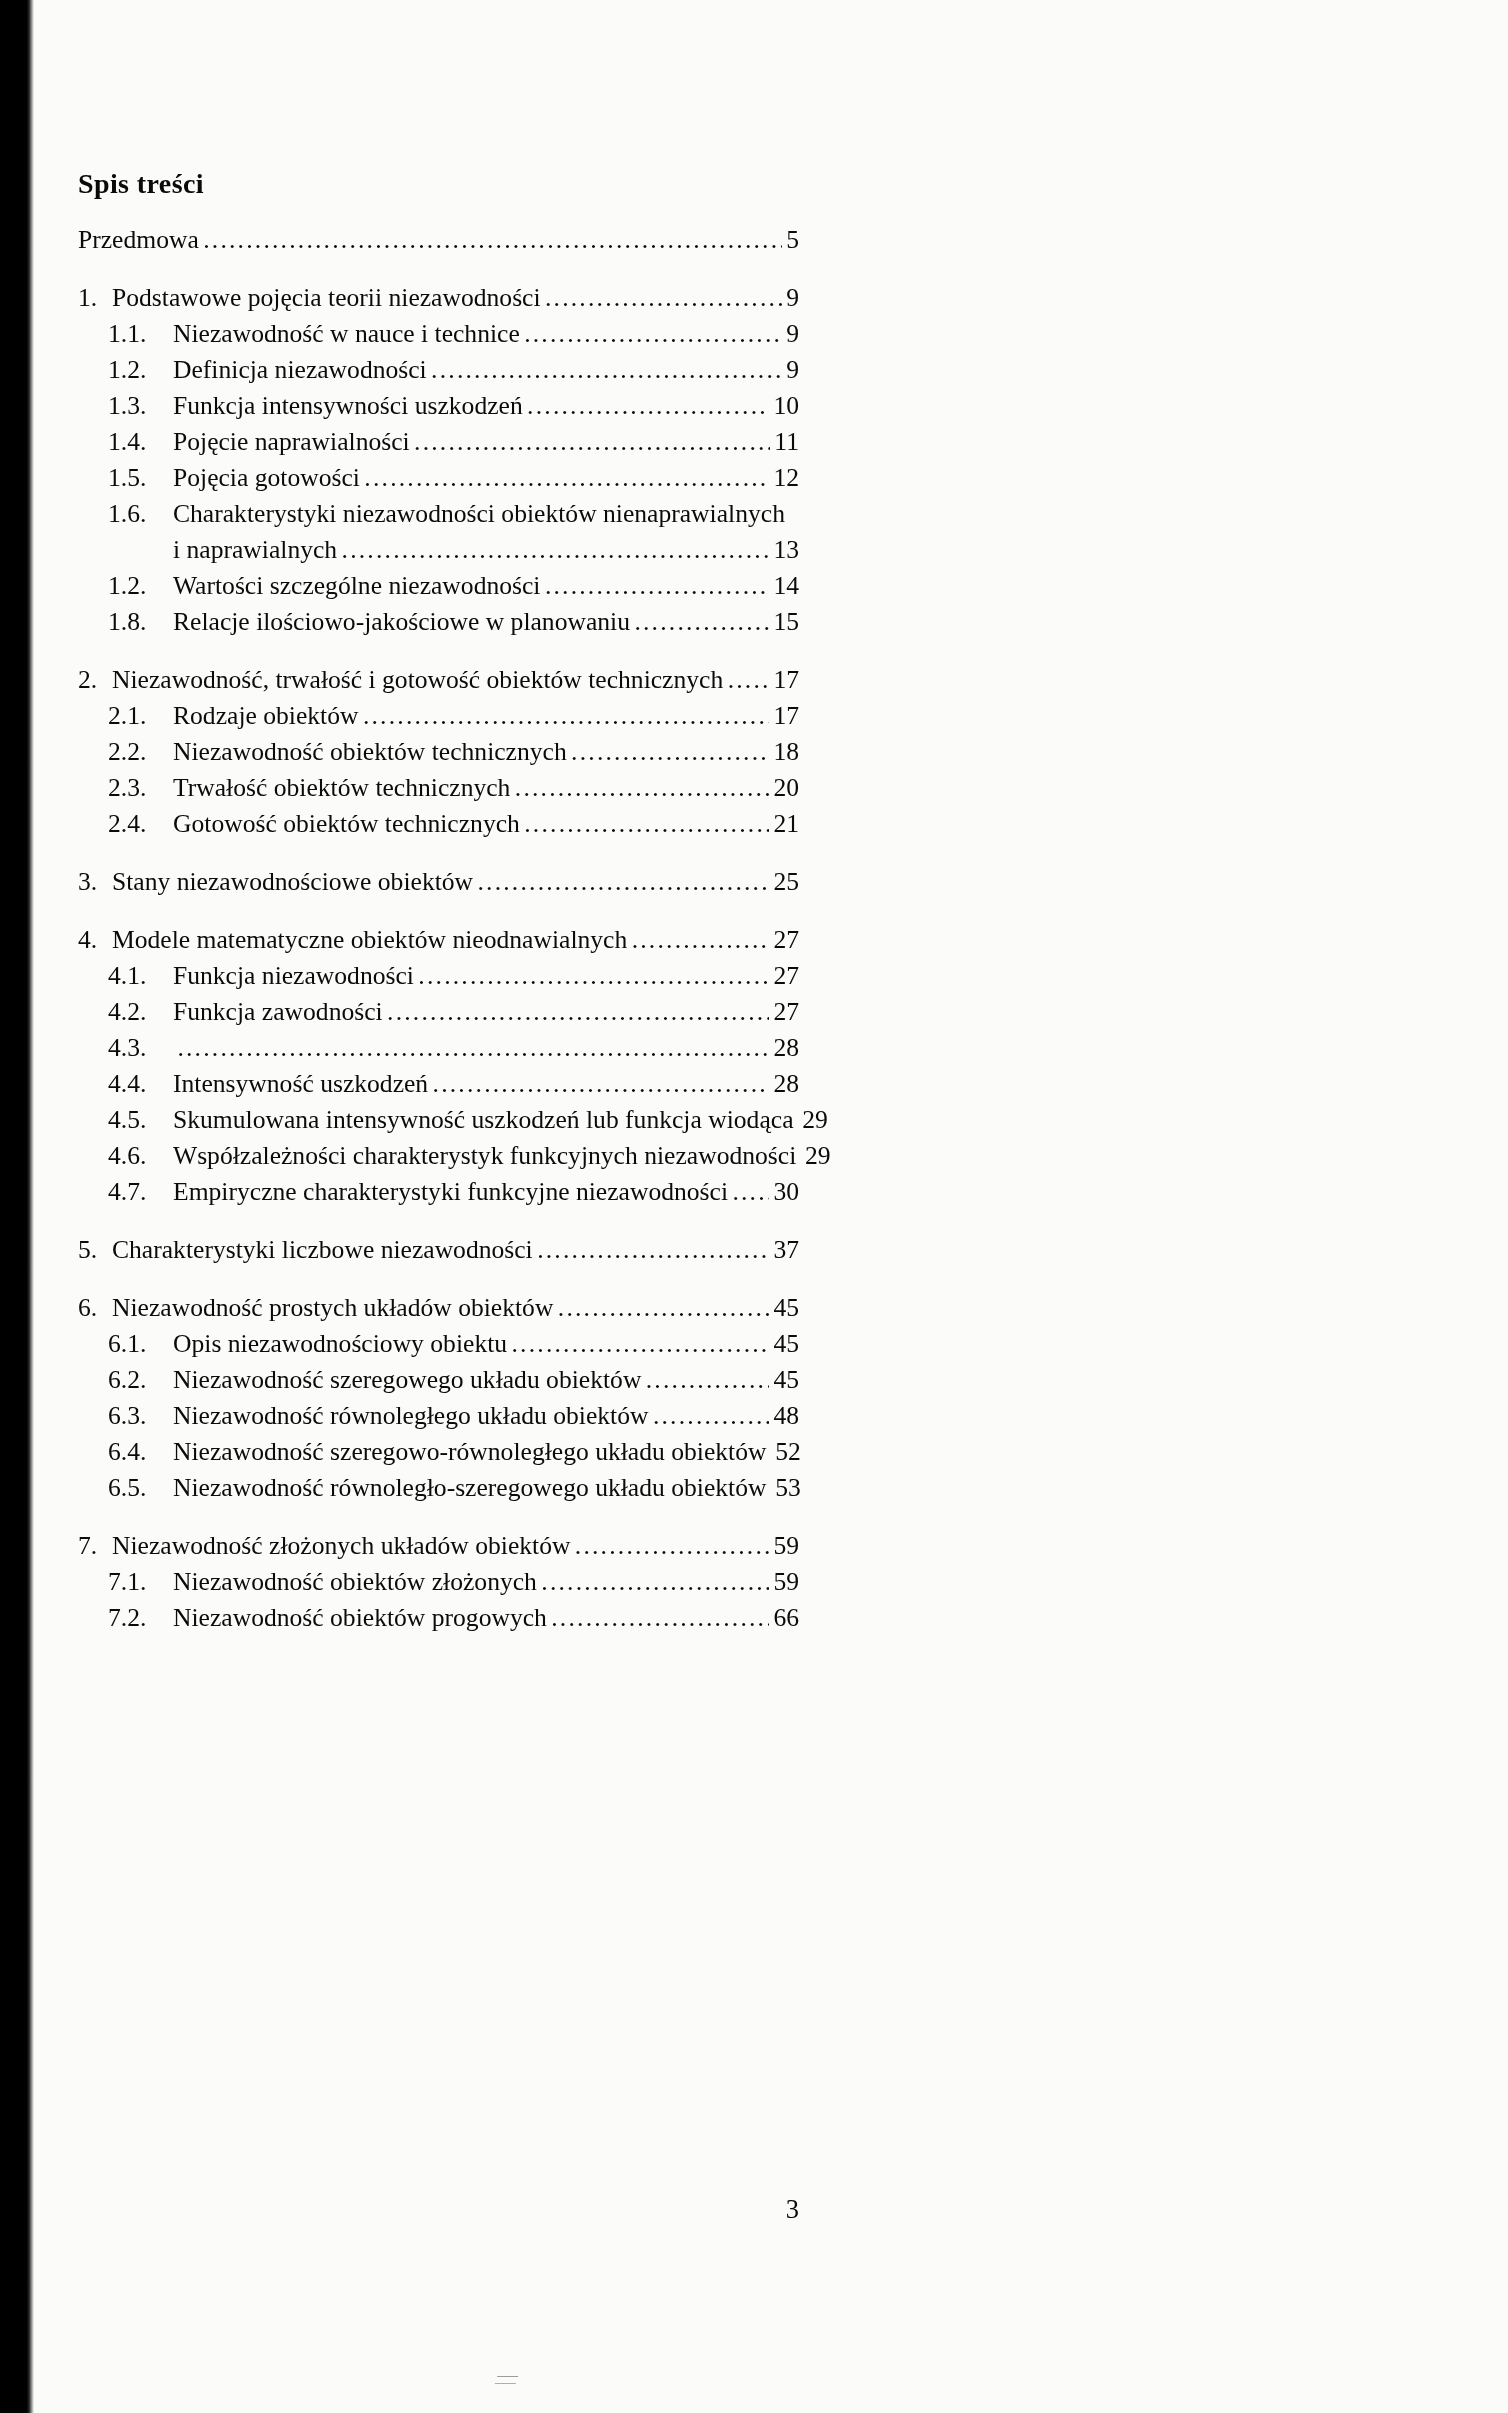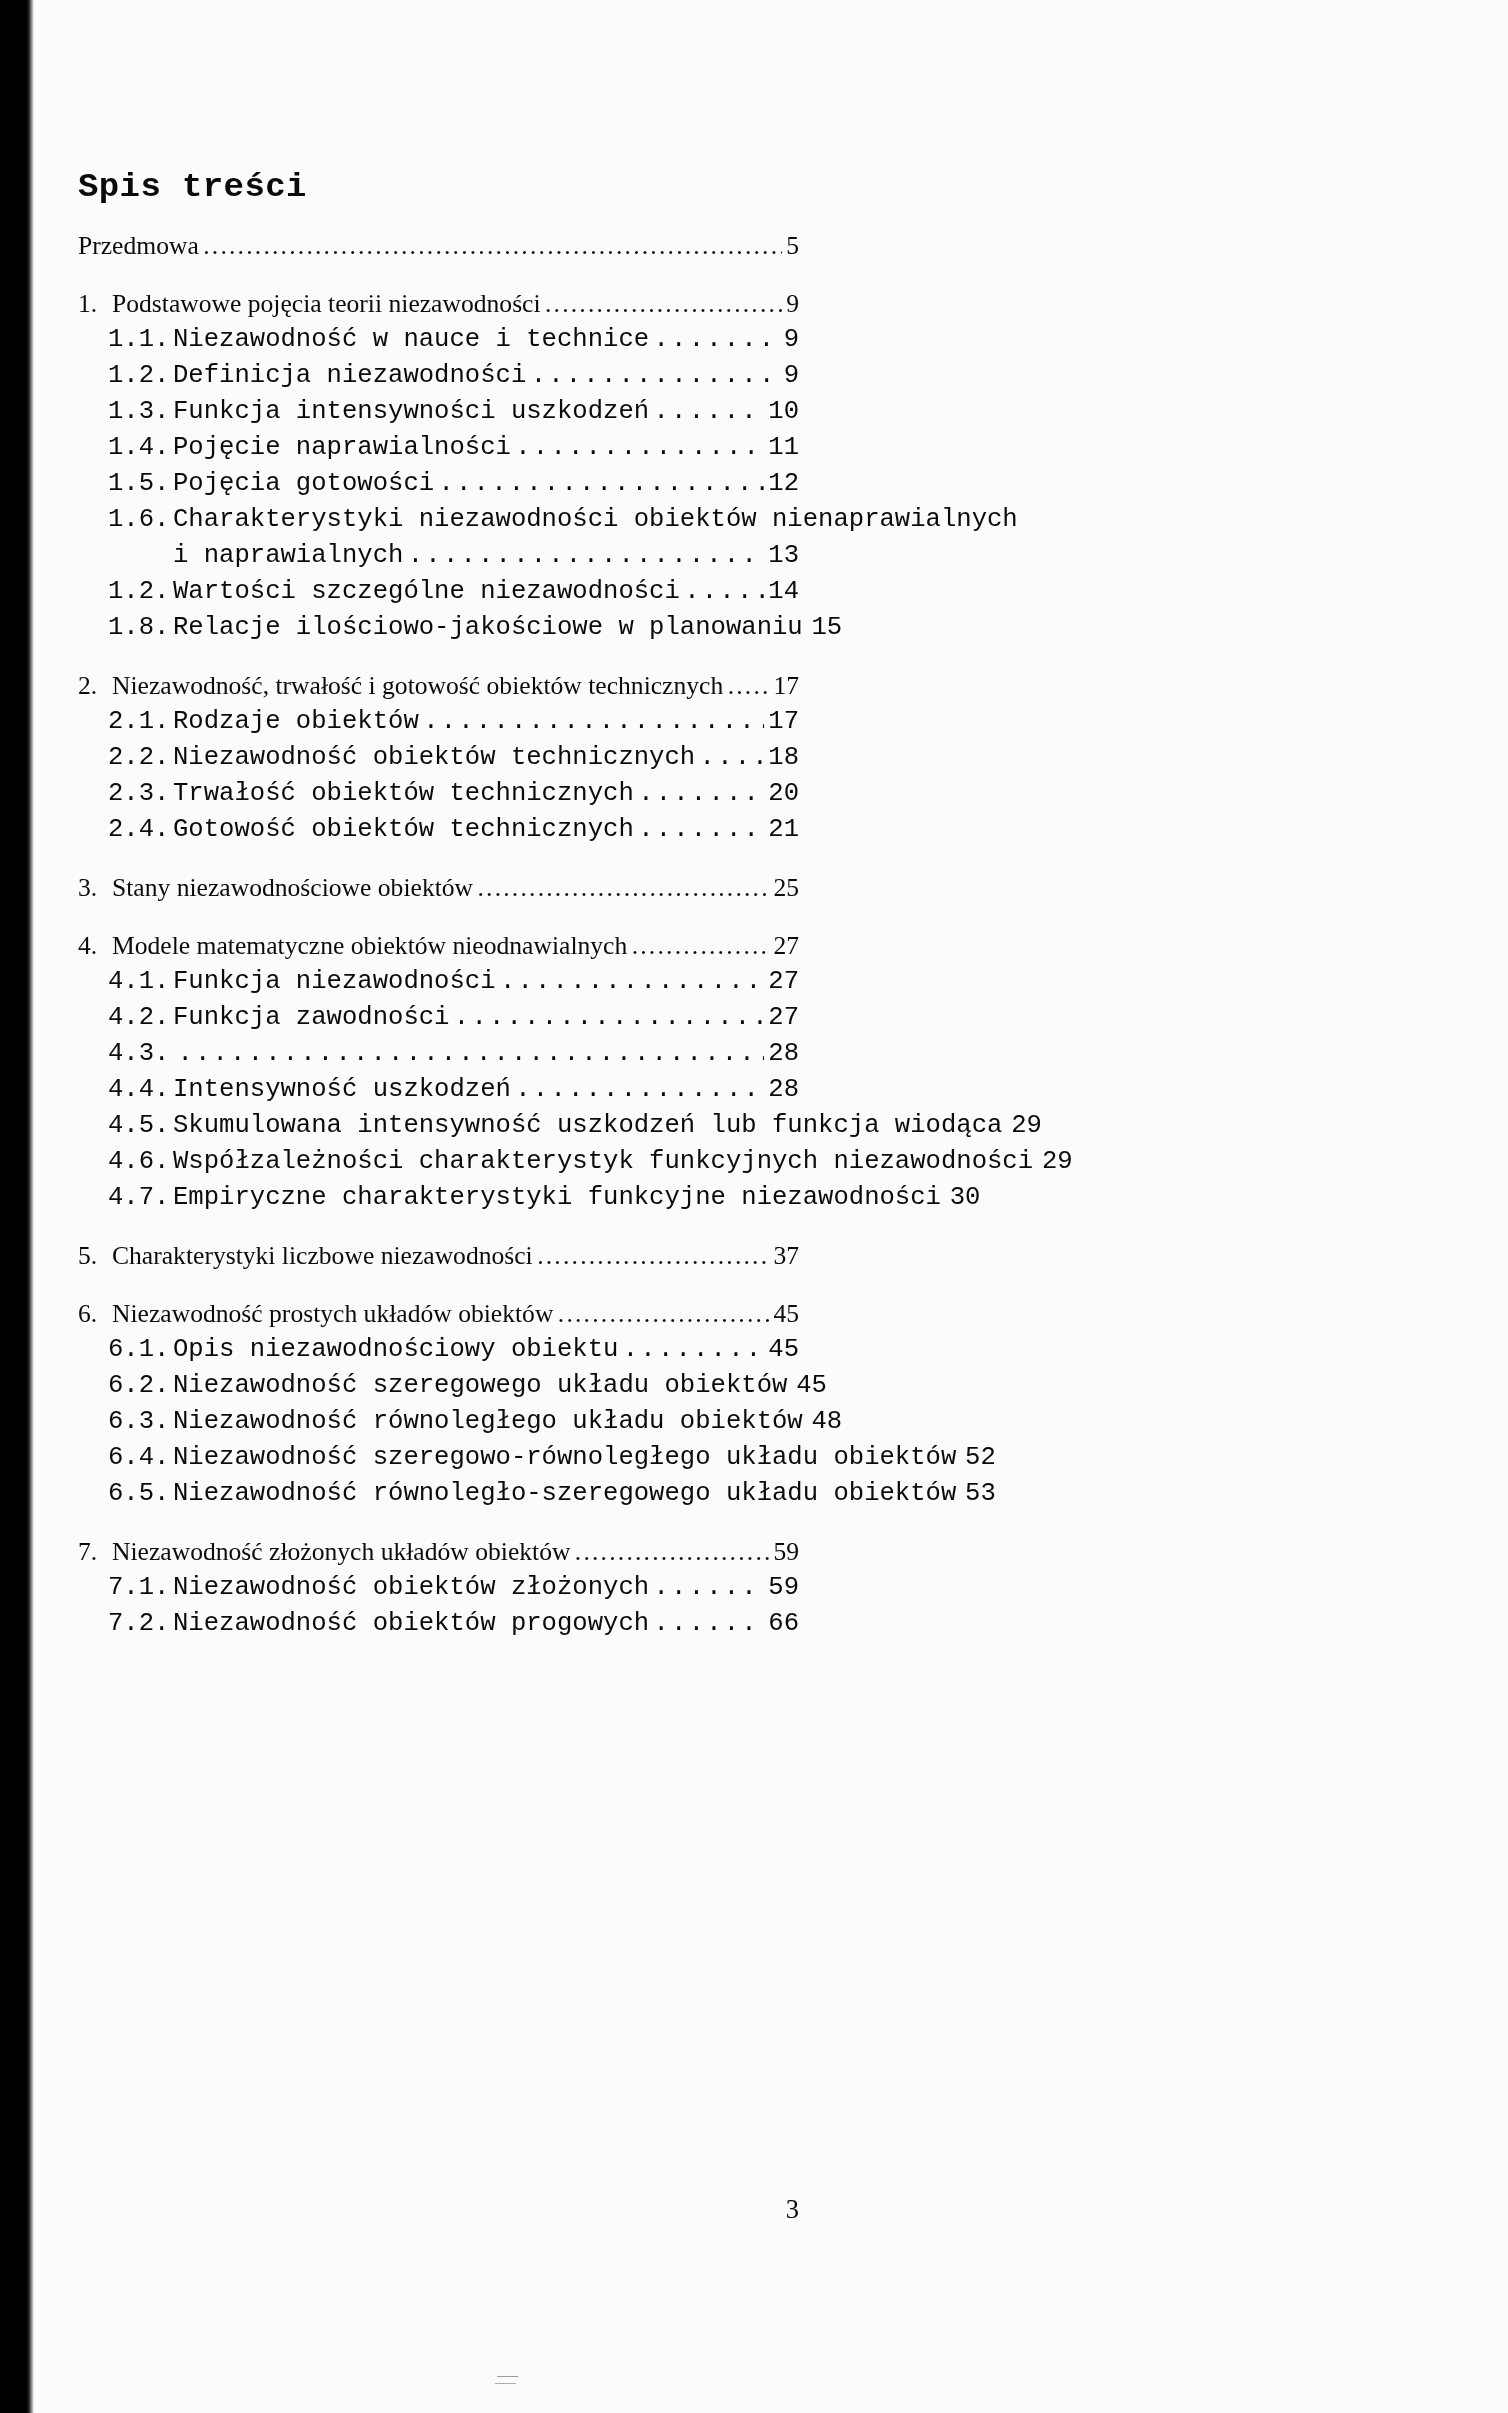--- a/index.html
+++ b/index.html
@@ -26,42 +26,42 @@
   .content {
     position: absolute;
     left: 78px;
     top: 0;
     width: 721px;
     height: 100%;
   }
 
   .page-title {
     margin-top: 168px;
-    font-family: Liberation Mono, monospace;
+    font-family: Liberation Serif, serif;
     font-weight: bold;
-    font-size: 34px;
+    font-size: 28px;
     letter-spacing: 0.4px;
     color: #0a0a0a;
   }
 
   .toc {
     margin-top: 21px;
     width: 100%;
   }
 
   .toc-row {
     display: flex;
     align-items: baseline;
     font-size: 25.6px;
     line-height: 36px;
     width: 100%;
   }
 
   .toc-row.l0 { font-weight: normal; margin-top: 22px; }
-  .toc-row.l1 { font-weight: normal; padding-left: 30px; font-family: Liberation Mono, monospace; }
+  .toc-row.l1 { font-weight: normal; padding-left: 30px; }
 
   .toc-row .num {
     flex: none;
     white-space: nowrap;
   }
   .toc-row.l0 .num { width: 34px; }
   .toc-row.l1 .num { width: 65px; }
 
   .toc-row .label {
     flex: none;

